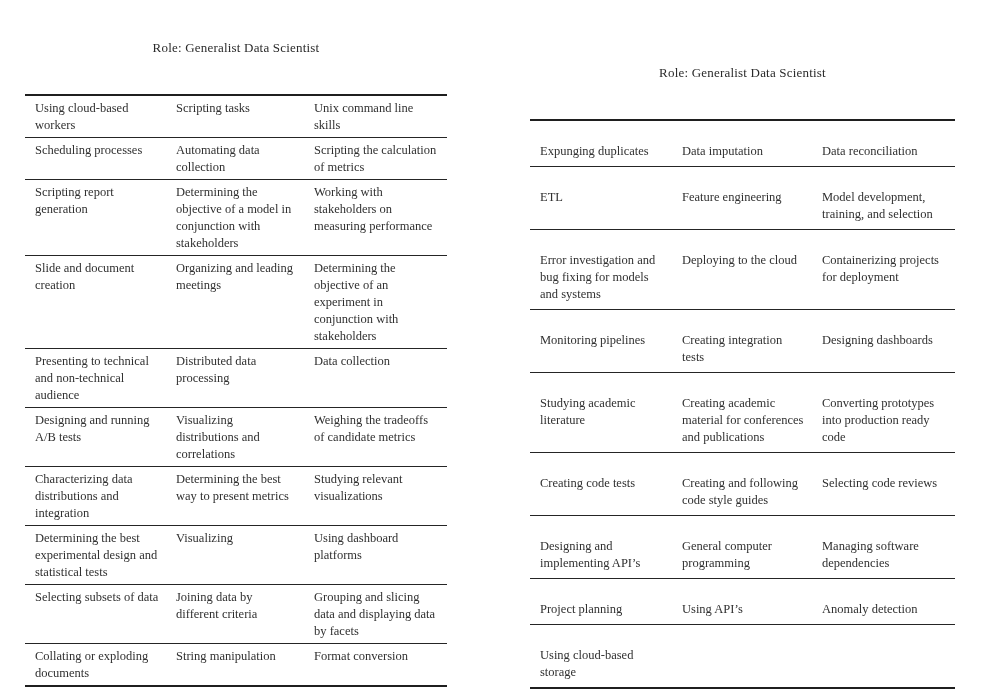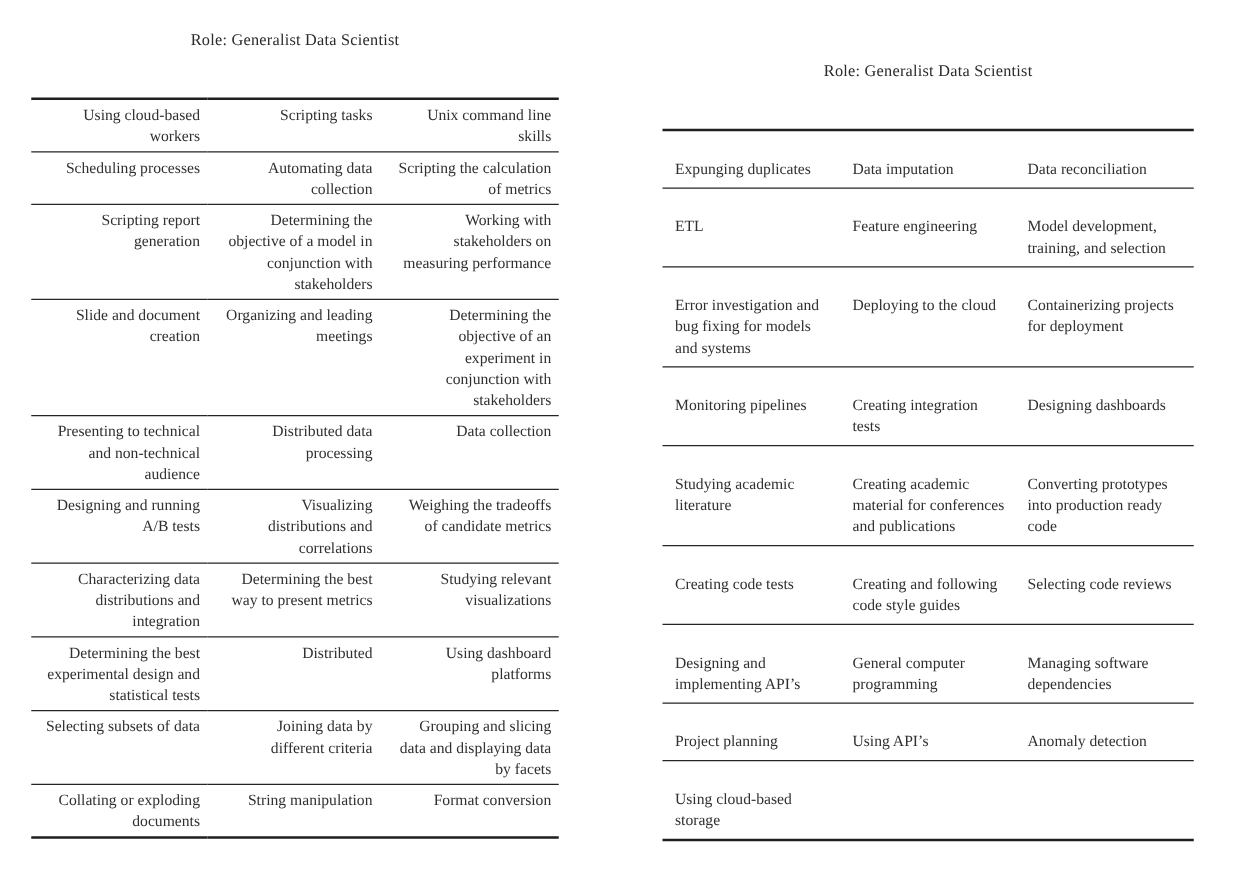--- a/index.html
+++ b/index.html
@@ -10,41 +10,41 @@
   body {
     width: 987px;
     height: 698px;
     position: relative;
     font-family: "Liberation Serif", "DejaVu Serif", serif;
     color: #2e2e2e;
     overflow: hidden;
   }
   .page-half {
     position: absolute;
-    top: 0;
+    top: 16px;
   }
   .page-left  { left: 25px;  width: 422px; }
   .page-right { left: 530px; width: 425px; }
 
   .table-title {
     text-align: center;
     font-size: 13px;
     color: #2a2a2a;
     letter-spacing: 0.2px;
   }
   .page-left  .table-title { margin-top: 24px; }
   .page-right .table-title { margin-top: 49px; }
 
   table.skills-table {
     border-collapse: collapse;
     table-layout: fixed;
     width: 100%;
     border-top: 2px solid #1f1f1f;
   }
-  .page-left  table.skills-table { margin-top: 38px; text-align: right; }
+  .page-left  table.skills-table { margin-top: 38px; }
   .page-right table.skills-table { margin-top: 38px; }
 
   table.skills-table td {
     vertical-align: top;
     font-size: 12.5px;
     line-height: 17px;
     color: #303030;
     border-bottom: 1px solid #252525;
     padding: 4px 6px 3px 10px;
     word-wrap: break-word;
@@ -107,21 +107,21 @@
           <td>Visualizing distributions and correlations</td>
           <td>Weighing the tradeoffs of candidate metrics</td>
         </tr>
         <tr>
           <td>Characterizing data distributions and integration</td>
           <td>Determining the best way to present metrics</td>
           <td>Studying relevant visualizations</td>
         </tr>
         <tr>
           <td>Determining the best experimental design and statistical tests</td>
-          <td>Distributed</td>
+          <td>Visualizing</td>
           <td>Using dashboard platforms</td>
         </tr>
         <tr>
           <td>Selecting subsets of data</td>
           <td>Joining data by different criteria</td>
           <td>Grouping and slicing data and displaying data by facets</td>
         </tr>
         <tr>
           <td>Collating or exploding documents</td>
           <td>String manipulation</td>

